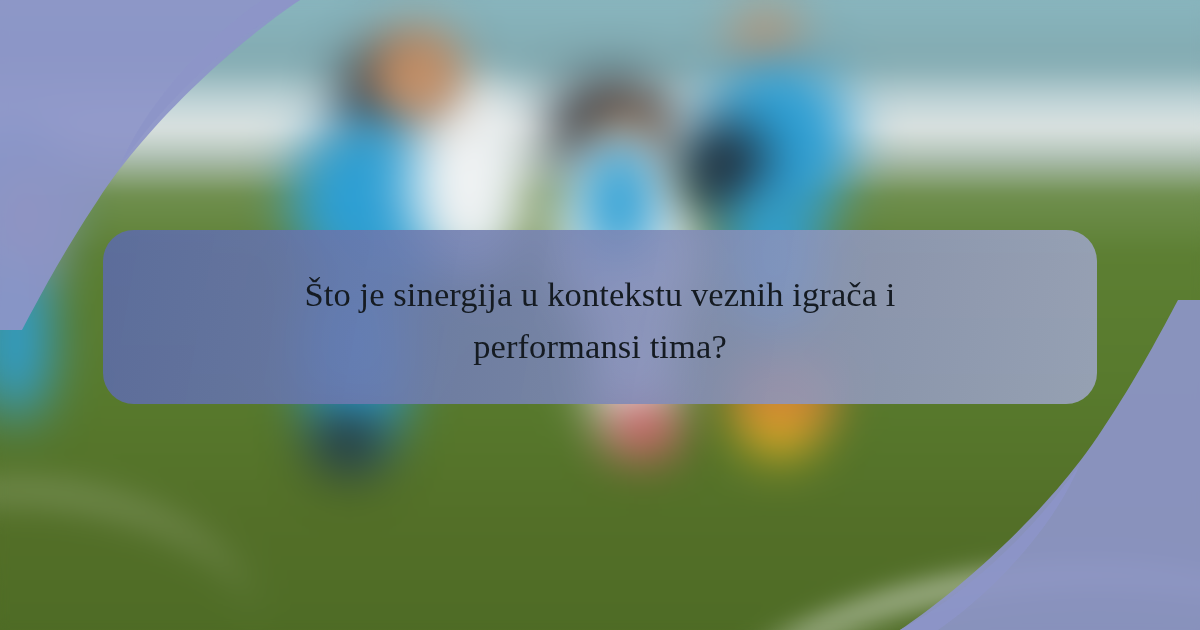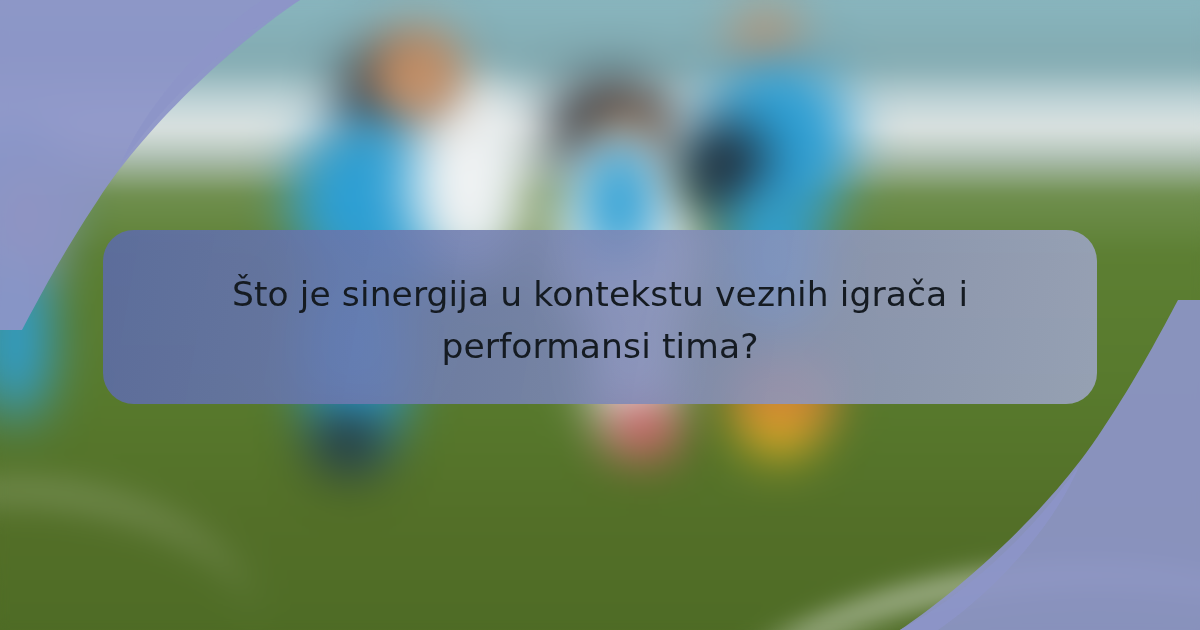--- a/index.html
+++ b/index.html
@@ -65,21 +65,21 @@
   #quote-card{
     position:absolute;left:103px;top:230px;width:994px;height:174px;
     border-radius:31px;
     background:linear-gradient(100deg,
         rgba(92,107,166,.90)   0%,
         rgba(104,118,172,.89) 22%,
         rgba(122,133,180,.88) 48%,
         rgba(145,152,190,.87) 74%,
         rgba(159,166,199,.87)100%);
     display:flex;align-items:center;justify-content:center;
-    box-sizing:border-box;padding:19px 52px 12px;
+    box-sizing:border-box;padding:19px 52px 12px;font-family:Liberation Serif, serif;
   }
   #quote-text{
     margin:0;
     text-align:center;
     color:#151b22;
     font-size:34.5px;
     line-height:1.49;
     font-weight:400;
     letter-spacing:.1px;
     max-width:740px;

